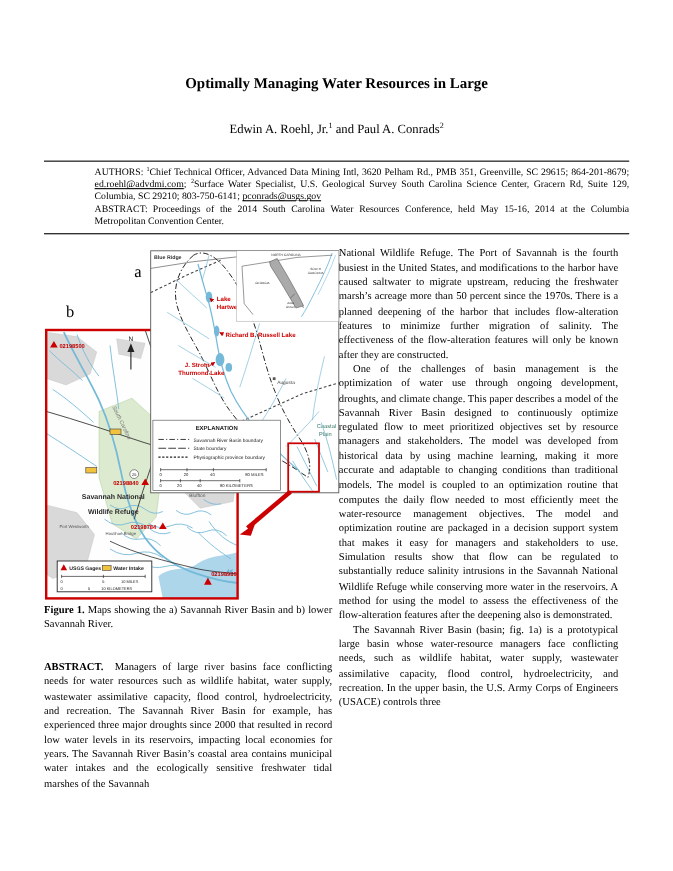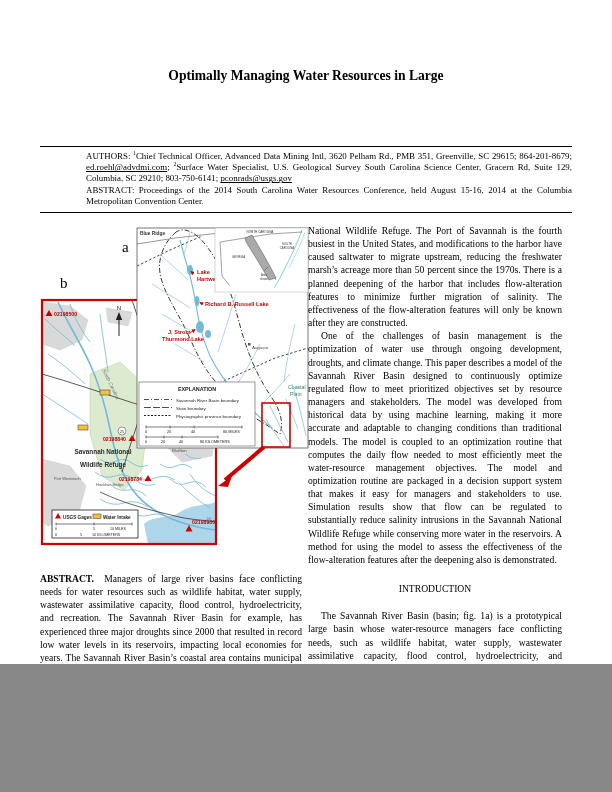--- a/index.html
+++ b/index.html
@@ -1,16 +1,16 @@
 <!DOCTYPE html>
 <html><head>
 <meta charset="utf-8">
 <style>
   html,body{margin:0;padding:0;background:#888;}
-  #page{position:relative;width:612px;height:664px;background:#ffffff;margin:0 auto;
+  #page{position:relative;width:612px;height:792px;background:#ffffff;margin:0 auto;
         font-family:"Liberation Serif",serif;color:#000;overflow:hidden;}
   .title{position:absolute;top:67px;left:0;right:0;text-align:center;
          font-size:13.6px;font-weight:bold;line-height:17px;}
   .byline{position:absolute;top:112px;left:0;right:0;text-align:center;font-size:11.5px;}
   sup{font-size:64%;vertical-align:super;line-height:0;}
   .rule{position:absolute;left:40px;width:532px;height:1px;background:#000;}
   .front{position:absolute;left:86px;top:151px;width:486px;font-size:8.9px;
          line-height:11.2px;text-align:justify;}
   .front p{margin:0;}
   .u{text-decoration:underline;}
@@ -29,26 +29,29 @@
 </style>
 </head>
 <body>
 
 <div id="page">
 
   <div class="title">
     <div>Optimally Managing Water Resources in Large</div>
   </div>
 
+  <div class="byline">
+    <span>Edwin A. Roehl, Jr.</span><sup>1</sup><span> and </span><span>Paul A. Conrads</span><sup>2</sup>
+  </div>
 
   <div class="rule" style="top:146px;"></div>
 
   <div class="front">
     <p><span>AUTHORS: </span><sup>1</sup><span>Chief Technical Officer, Advanced Data Mining Intl, 3620 Pelham Rd., PMB 351, Greenville, SC 29615; 864-201-8679; </span><span class="u">ed.roehl@advdmi.com</span><span>; </span><sup>2</sup><span>Surface Water Specialist, U.S. Geological Survey South Carolina Science Center, Gracern Rd, Suite 129, Columbia, SC 29210; 803-750-6141; </span><span class="u">pconrads@usgs.gov</span></p>
-    <p><span>ABSTRACT: </span><span>Proceedings of the 2014 South Carolina Water Resources Conference, held August 15-16, 2014 at the Columbia Metropolitan Convention Center.</span></p>
+    <p><span>ABSTRACT: </span><span>Proceedings of the 2014 South Carolina Water Resources Conference, held May 15-16, 2014 at the Columbia Metropolitan Convention Center.</span></p>
   </div>
 
   <div class="rule" style="top:212px;"></div>
 
   <div id="col-left" class="col">
 
     <div class="figwrap">
     <svg width="272" height="322" viewBox="0 0 272 322">
       <defs>
         <marker id="redtip" markerWidth="5" markerHeight="5" refX="4" refY="2.5" orient="auto">
@@ -261,24 +264,24 @@
       <text x="82" y="28" class="ptag">a</text>
 
       <rect x="222" y="179" width="28" height="44" fill="none" stroke="#cc0000" stroke-width="1.6"></rect>
       <g>
         <line x1="224" y1="223" x2="185" y2="256" stroke="#cc0000" stroke-width="4"></line>
         <path d="M178,262 L192,252 L188,263 Z" fill="#cc0000"></path>
       </g>
     </svg>
     </div>
 
+    <p class="caption"><b>Figure 1.</b><span> Maps showing the a) Savannah River Basin and b) lower Savannah River.</span></p>
 
     <p class="abstract"><b>ABSTRACT.</b><span>  Managers of large river basins face conflicting needs for water resources such as wildlife habitat, water supply, wastewater assimilative capacity, flood control, hydroelectricity, and recreation. The Savannah River Basin for example, has experienced three major droughts since 2000 that resulted in record low water levels in its reservoirs, impacting local economies for years. The Savannah River Basin’s coastal area contains municipal water intakes and the ecologically sensitive freshwater tidal marshes of the Savannah</span></p>
   </div>
 
   <div id="col-right" class="col">
     <p>National Wildlife Refuge. The Port of Savannah is the fourth busiest in the United States, and modifications to the harbor have caused saltwater to migrate upstream, reducing the freshwater marsh’s acreage more than 50 percent since the 1970s. There is a planned deepening of the harbor that includes flow-alteration features to minimize further migration of salinity. The effectiveness of the flow-alteration features will only be known after they are constructed.</p>
     <p class="indent">One of the challenges of basin management is the optimization of water use through ongoing development, droughts, and climate change. This paper describes a model of the Savannah River Basin designed to continuously optimize regulated flow to meet prioritized objectives set by resource managers and stakeholders. The model was developed from historical data by using machine learning, making it more accurate and adaptable to changing conditions than traditional models. The model is coupled to an optimization routine that computes the daily flow needed to most efficiently meet the water-resource management objectives. The model and optimization routine are packaged in a decision support system that makes it easy for managers and stakeholders to use. Simulation results show that flow can be regulated to substantially reduce salinity intrusions in the Savannah National Wildlife Refuge while conserving more water in the reservoirs. A method for using the model to assess the effectiveness of the flow-alteration features after the deepening also is demonstrated.</p>
-    <p class="heading">INTRODUCTION</p>
     <p class="indent">The Savannah River Basin (basin; fig. 1a) is a prototypical large basin whose water-resource managers face conflicting needs, such as wildlife habitat, water supply, wastewater assimilative capacity, flood control, hydroelectricity, and recreation. In the upper basin, the U.S. Army Corps of Engineers (USACE) controls three</p>
   </div>
 
 </div>
 
 </body></html>

